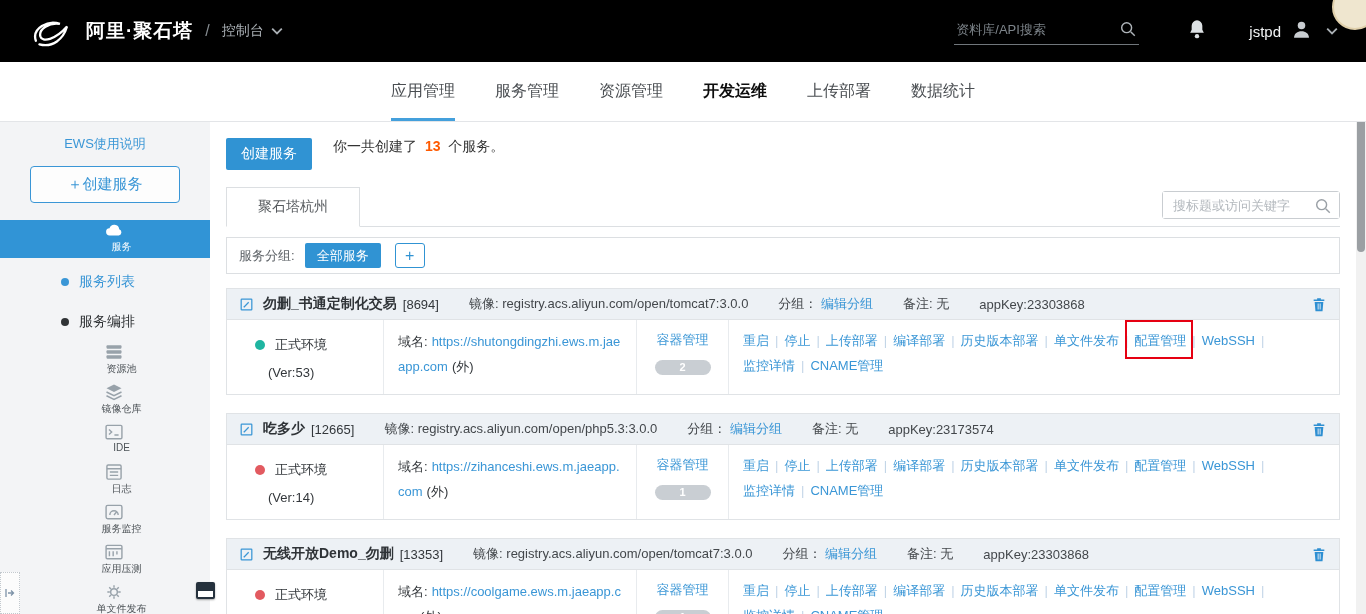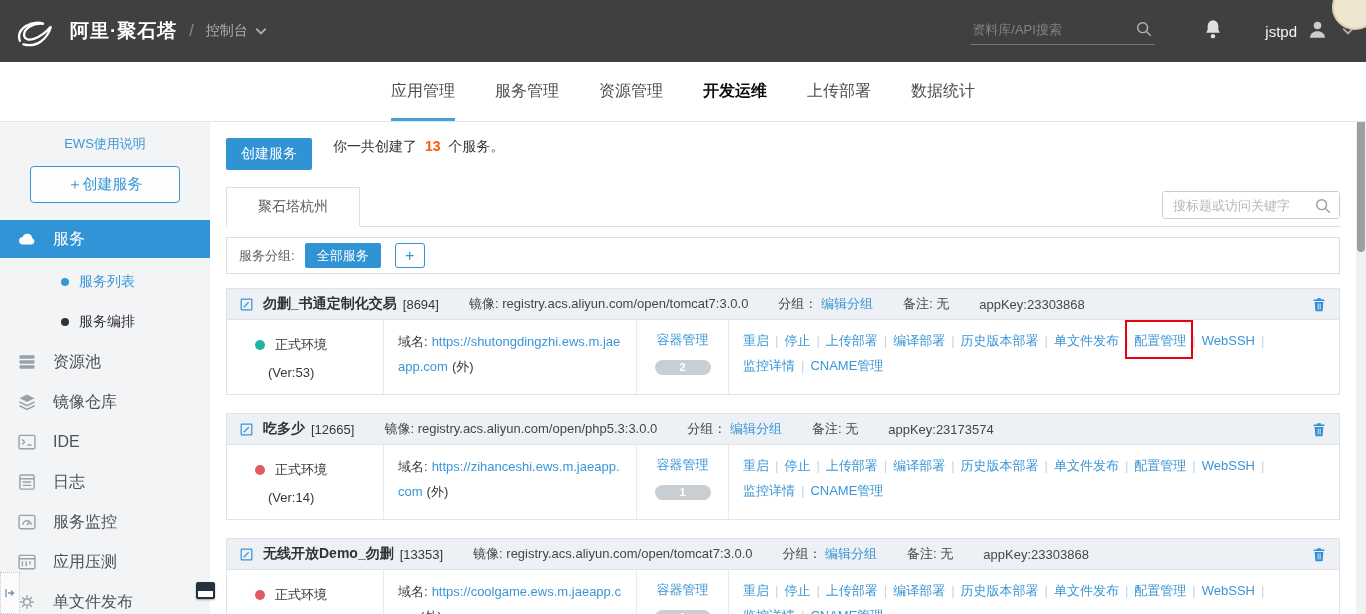--- a/index.html
+++ b/index.html
@@ -1,21 +1,21 @@
 <!DOCTYPE html>
 <html><head>
 <meta charset="utf-8">
 <style>
   * { margin:0; padding:0; box-sizing:border-box; }
   html,body { width:1366px; height:614px; overflow:hidden; }
   body { font-family:"Liberation Sans","DejaVu Sans",sans-serif; background:#fff; }
   .screen { position:relative; width:1366px; height:614px; overflow:hidden; }
 
   
-  .topbar { position:relative; height:62px; background:#404040; display:flex; align-items:center; padding:0 12px; color:#fff; }
+  .topbar { position:relative; height:62px; background:#000000; display:flex; align-items:center; padding:0 28px; color:#fff; }
   .logo-wrap { margin-right:12px; display:flex; align-items:center; }
   .brand { font-size:19px; font-weight:bold; letter-spacing:1px; }
   .slash { color:#858b90; margin:0 12px; font-size:16px; }
   .console-label { color:#a9afb4; font-size:14px; margin-right:7px; }
   .topbar-right { margin-left:auto; display:flex; align-items:center; }
   .tb-search { position:relative; width:185px; margin-right:48px; }
   .tb-search input { width:100%; background:transparent; border:none; border-bottom:1px solid #70767b; color:#d7dadd; font-size:13px; padding:5px 26px 7px 2px; outline:none; }
   .tb-search input::placeholder { color:#7d848a; }
   .tb-search .mag { position:absolute; right:2px; top:3px; }
   .bell { margin-right:42px; cursor:pointer; }
@@ -29,21 +29,21 @@
   .nav-item.active { border-bottom-color:#44a0dc; }
   .nav-item.emphasis { color:#0d0d0d; font-weight:bold; }
 
   
   .body-row { position:relative; display:flex; height:492px; overflow:hidden; }
 
   .sidebar { position:relative; width:210px; flex:none; background:#f3f4f6; padding-top:13px; }
   .sb-help { display:block; text-align:center; color:#3a96d6; font-size:13px; margin-bottom:13px; text-decoration:none; cursor:pointer; }
   .sb-create { display:block; margin:0 auto 17px; width:150px; height:37px; background:#fdfdfd; border:1px solid #3a96d6; color:#3a96d6; font-size:15px; border-radius:4px; cursor:pointer; }
   .sb-item { height:40px; display:flex; align-items:center; cursor:pointer; }
-  .sb-main { padding-left:17px; font-size:16px; color:#4c5257; }
+  .sb-main { padding-left:33px; font-size:10px; color:#4c5257;flex-direction:column; }
   .sb-main .sb-ic { width:22px; margin-right:14px; color:#98a2aa; display:flex; align-items:center; }
   .sb-main .sb-ic svg { width:20px; height:20px; }
   .sb-main.active { background:#3194d6; color:#fff; height:38px; margin-bottom:4px; }
   .sb-main.active .sb-ic { color:#fff; }
   .sb-sub { padding-left:61px; font-size:14px; color:#303336; }
   .sb-sub .bullet { width:8px; height:8px; border-radius:50%; background:#303336; margin-right:10px; }
   .sb-sub.active { color:#3a96d6; }
   .sb-sub.active .bullet { background:#3a96d6; }
   .collapse-handle { position:absolute; left:0; bottom:0; width:20px; height:42px; background:#fcfcfc; border:1px dotted #c3c9ce; display:flex; align-items:center; justify-content:center; color:#7e93a8; font-size:11px; cursor:pointer; }
   .widget-chip { position:absolute; left:196px; top:460px; width:19px; height:17px; background:#25313d; border-radius:2px; box-shadow:0 1px 2px rgba(0,0,0,.35); overflow:hidden; }

